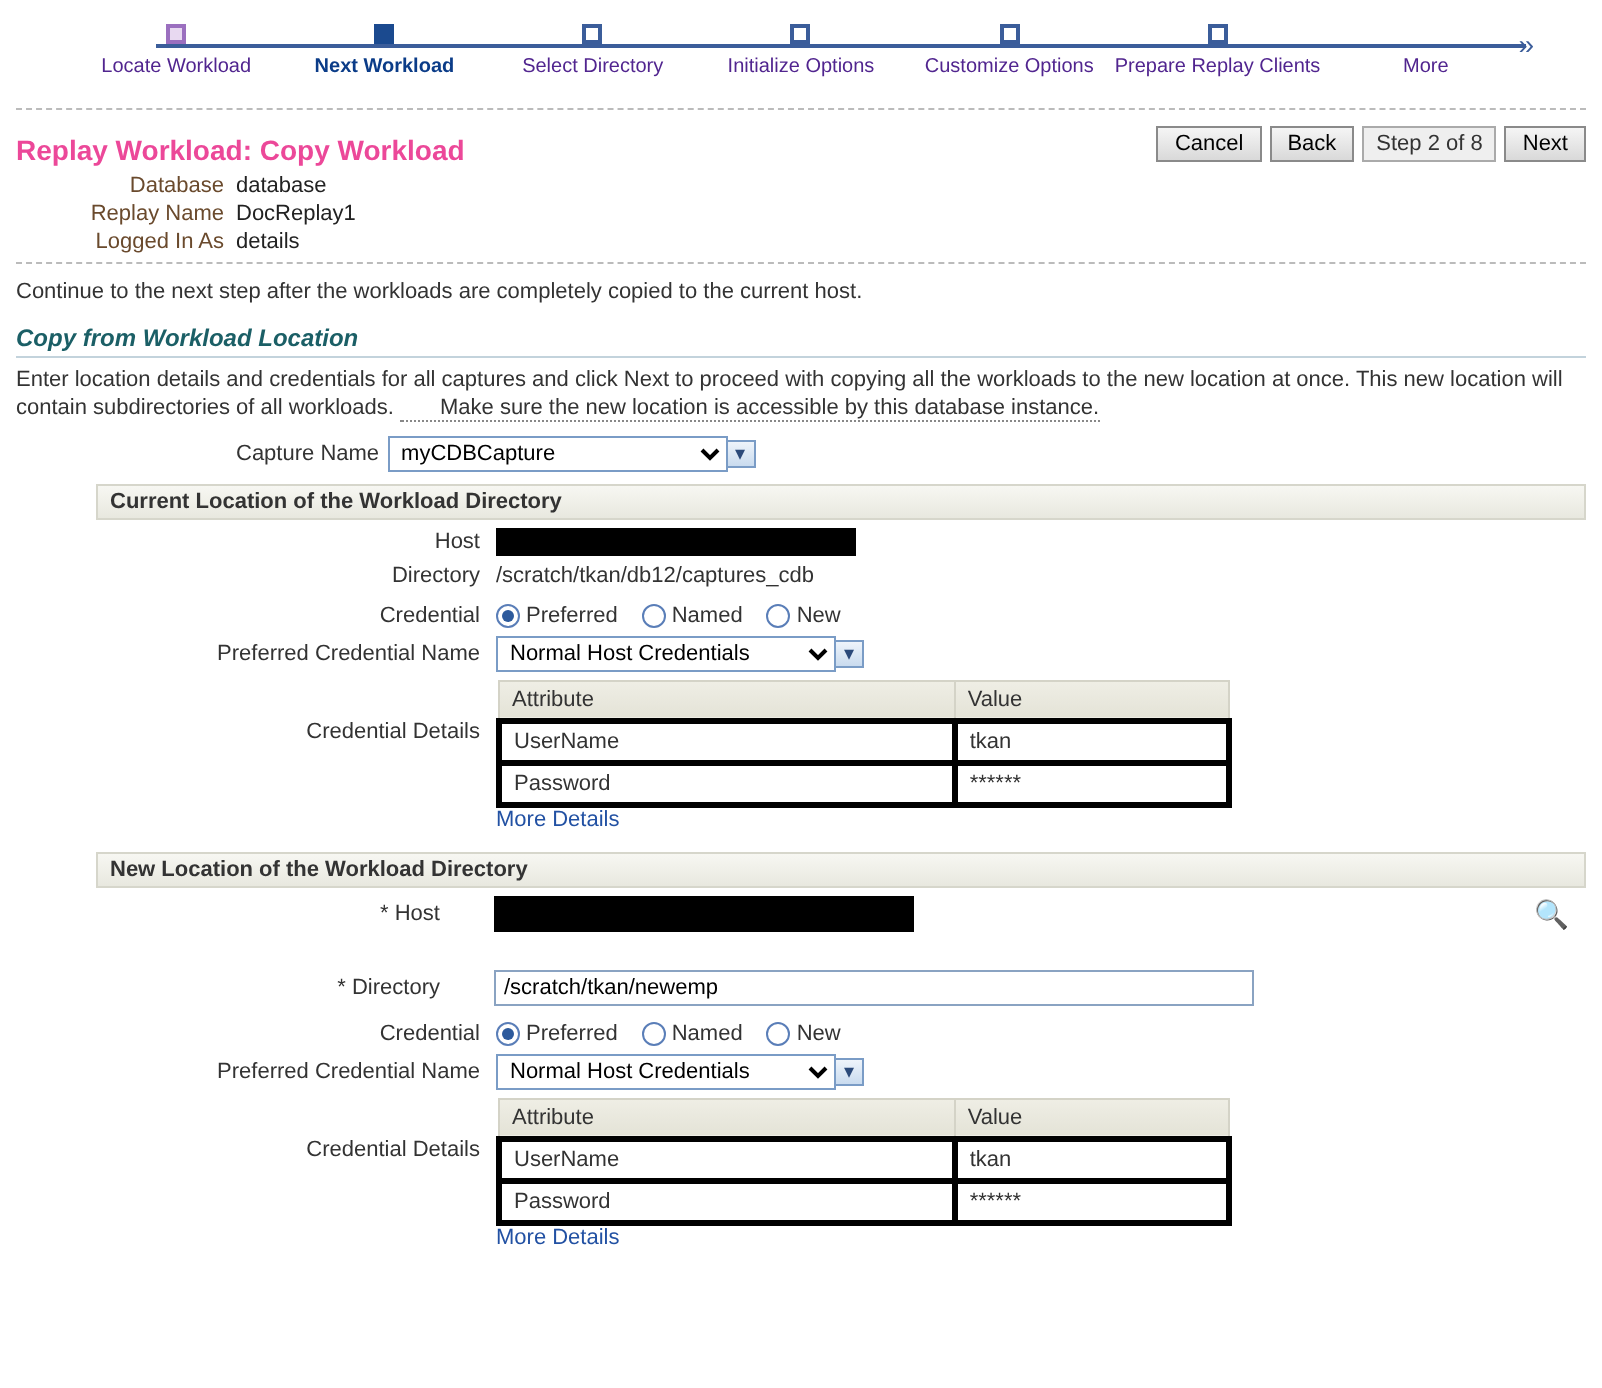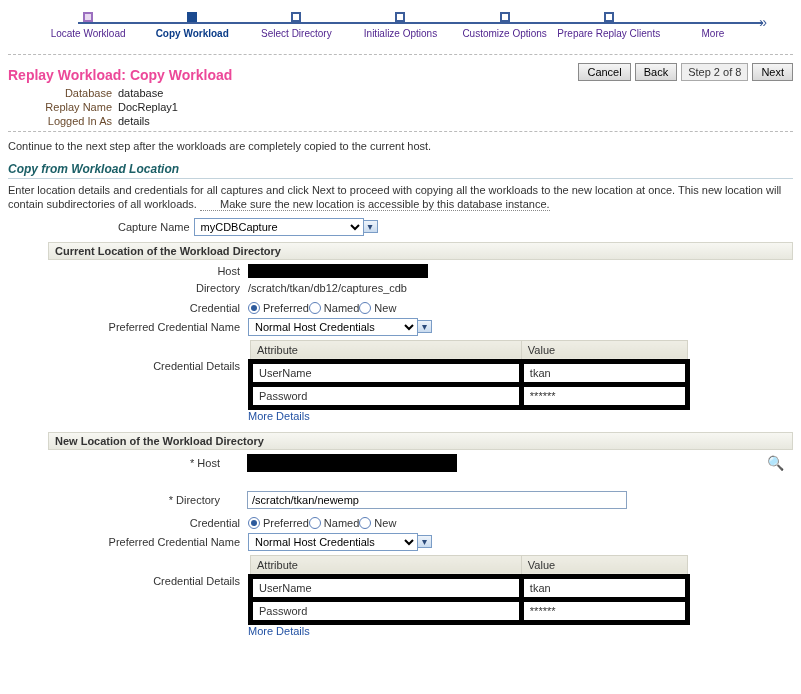--- a/index.html
+++ b/index.html
@@ -32,29 +32,29 @@
   .capture-row { display:flex; align-items:center; gap:4px; margin:2px 0 6px 110px;}
   .capture-row .lab { text-align:right; color:#333;}
   select.oracle-sel { border:1px solid #7a9cc6; background:#fff; font-size:11px; padding:1px 2px;}
   .sel-btn { display:inline-block; border:1px solid #7a9cc6; background:linear-gradient(#eef4fb,#c9dbef); padding:0 4px; font-size:10px; color:#2b4a7a; cursor:pointer; margin-left:-1px;}
   
   .subhdr { background:linear-gradient(#f7f7f2,#e8e8df); border:1px solid #d6d6cb; font-weight:bold; font-size:11px; padding:2px 6px; margin:4px 0 4px 40px;}
   .kv2 { display:grid; grid-template-columns:180px auto; row-gap:4px; align-items:center; margin-left:60px;}
   .kv2 .lab { text-align:right; padding-right:8px; color:#333;}
   .kv2 .val { color:#333;}
   .redact { display:inline-block; background:#000; height:14px; width:180px; vertical-align:middle;}
-  .radio-group { display:flex; align-items:center; }
+  .radio-group { display:flex; align-items:center; gap:12px;}
   .radio { display:flex; align-items:center; gap:3px;}
   .rdot { display:inline-block; width:12px; height:12px; border:1px solid #5a7eb8; border-radius:50%; background:#fff; position:relative;}
   .rdot.checked::after { content:""; position:absolute; top:2px; left:2px; width:6px; height:6px; border-radius:50%; background:#2d5a9c;}
   .cred-sel { display:flex; align-items:center;}
   .cred-sel select { width:170px;}
-  .tbl { border-collapse:collapse; width:442px; font-size:11px;}
+  .tbl { border-collapse:collapse; width:368px; font-size:11px;}
   .tbl th { background:linear-gradient(#efeee5,#e4e3d7); border:1px solid #d4d3c7; text-align:left; padding:3px 6px; font-weight:normal; color:#333;}
-  .tbl td { border:5px solid #000000; padding:3px 6px; background:#fff;}
+  .tbl td { border:3px solid #000000; padding:3px 6px; background:#fff;}
   .link { color:#2251a3; font-size:11px; cursor:pointer;}
   .newloc-row { display:grid; grid-template-columns:160px auto 30px; row-gap:6px; align-items:center; margin-left:60px; margin-top:4px;gap:19px;}
   .newloc-row .lab { text-align:right; padding-right:8px;}
   .req { color:#333;}
   input.oracle-inp { border:1px solid #8aa3c2; padding:2px 4px; font-size:11px; width:380px; font-family:inherit;}
   .mag-icon { font-size:14px; color:#3b5d9a; cursor:pointer; text-align:left; padding-left:4px;}
   .credential-block { margin-top:8px;}
 </style>
 </head>
 <body>
@@ -62,21 +62,21 @@
 <div class="wizard">
   <div class="wizard-line"></div>
   <div class="wizard-arrow">»</div>
   <div class="wizard-steps">
     <div class="step done">
         <span class="box"></span>
         <span class="label">Locate Workload</span>
       </div>
     <div class="step current">
         <span class="box"></span>
-        <span class="label">Copy Workload</span>
+        <span class="label">Next Workload</span>
       </div>
     <div class="step">
         <span class="box"></span>
         <span class="label">Select Directory</span>
       </div>
     <div class="step">
         <span class="box"></span>
         <span class="label">Initialize Options</span>
       </div>
     <div class="step">

